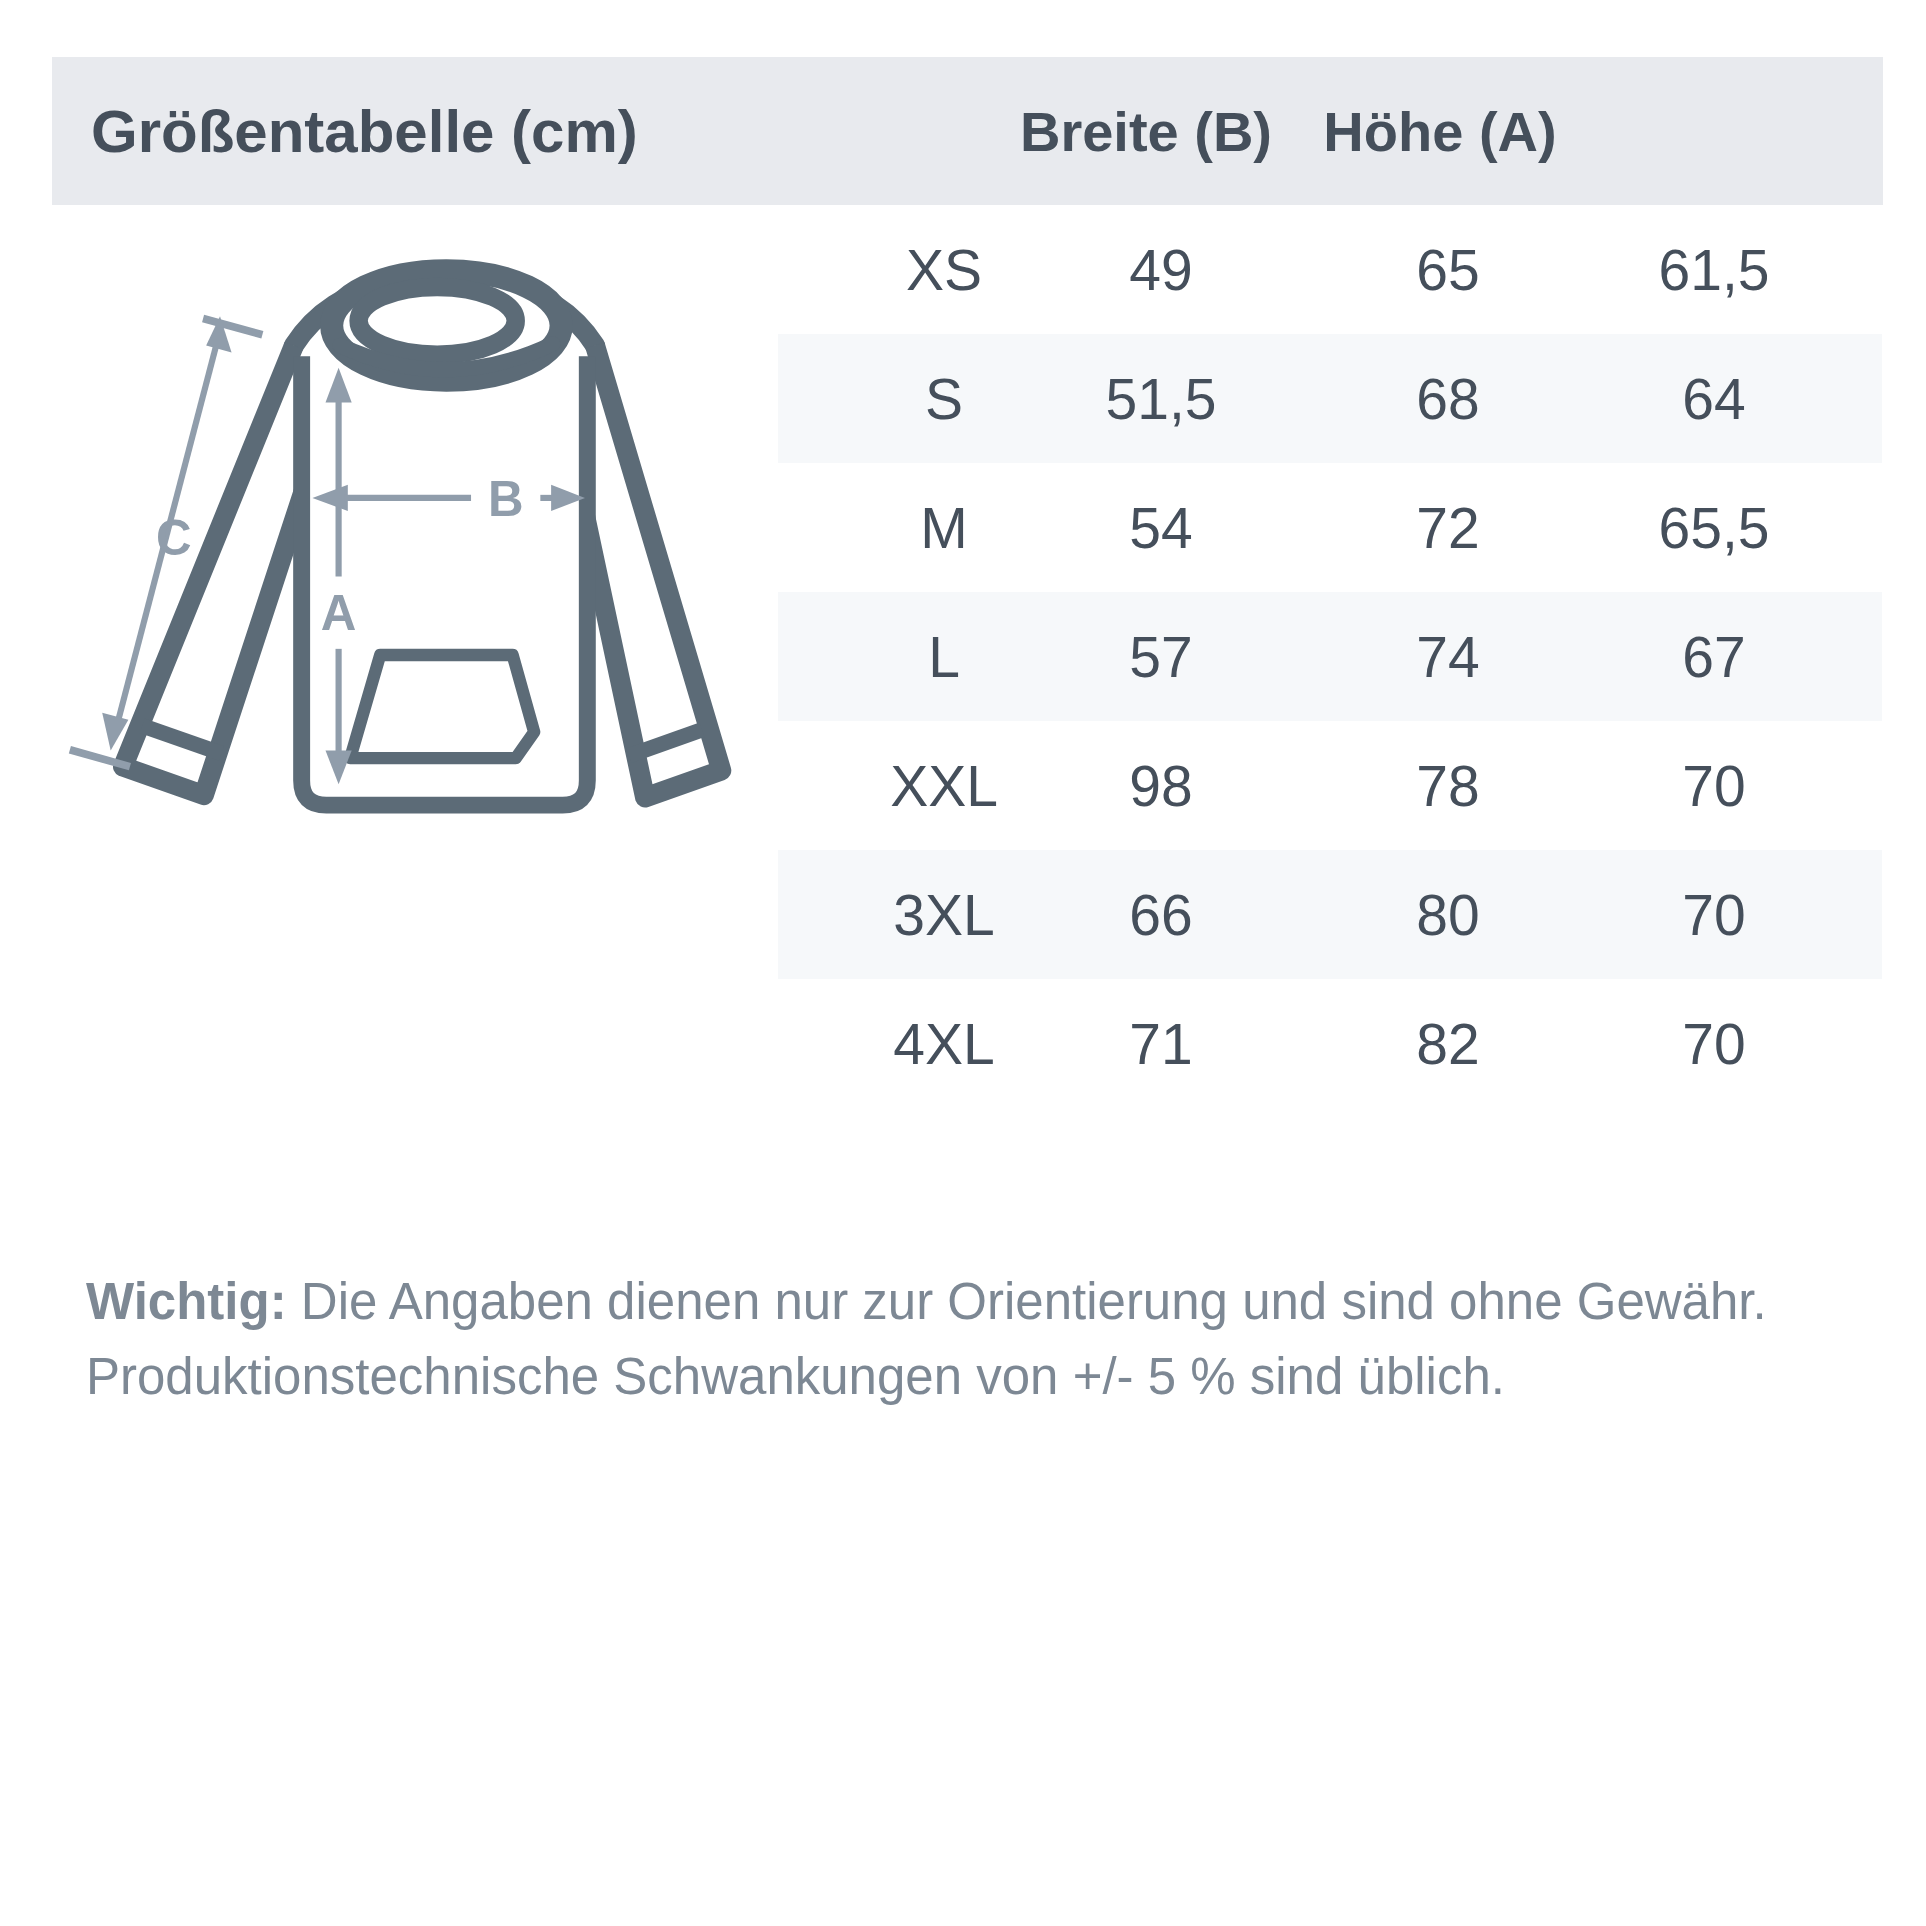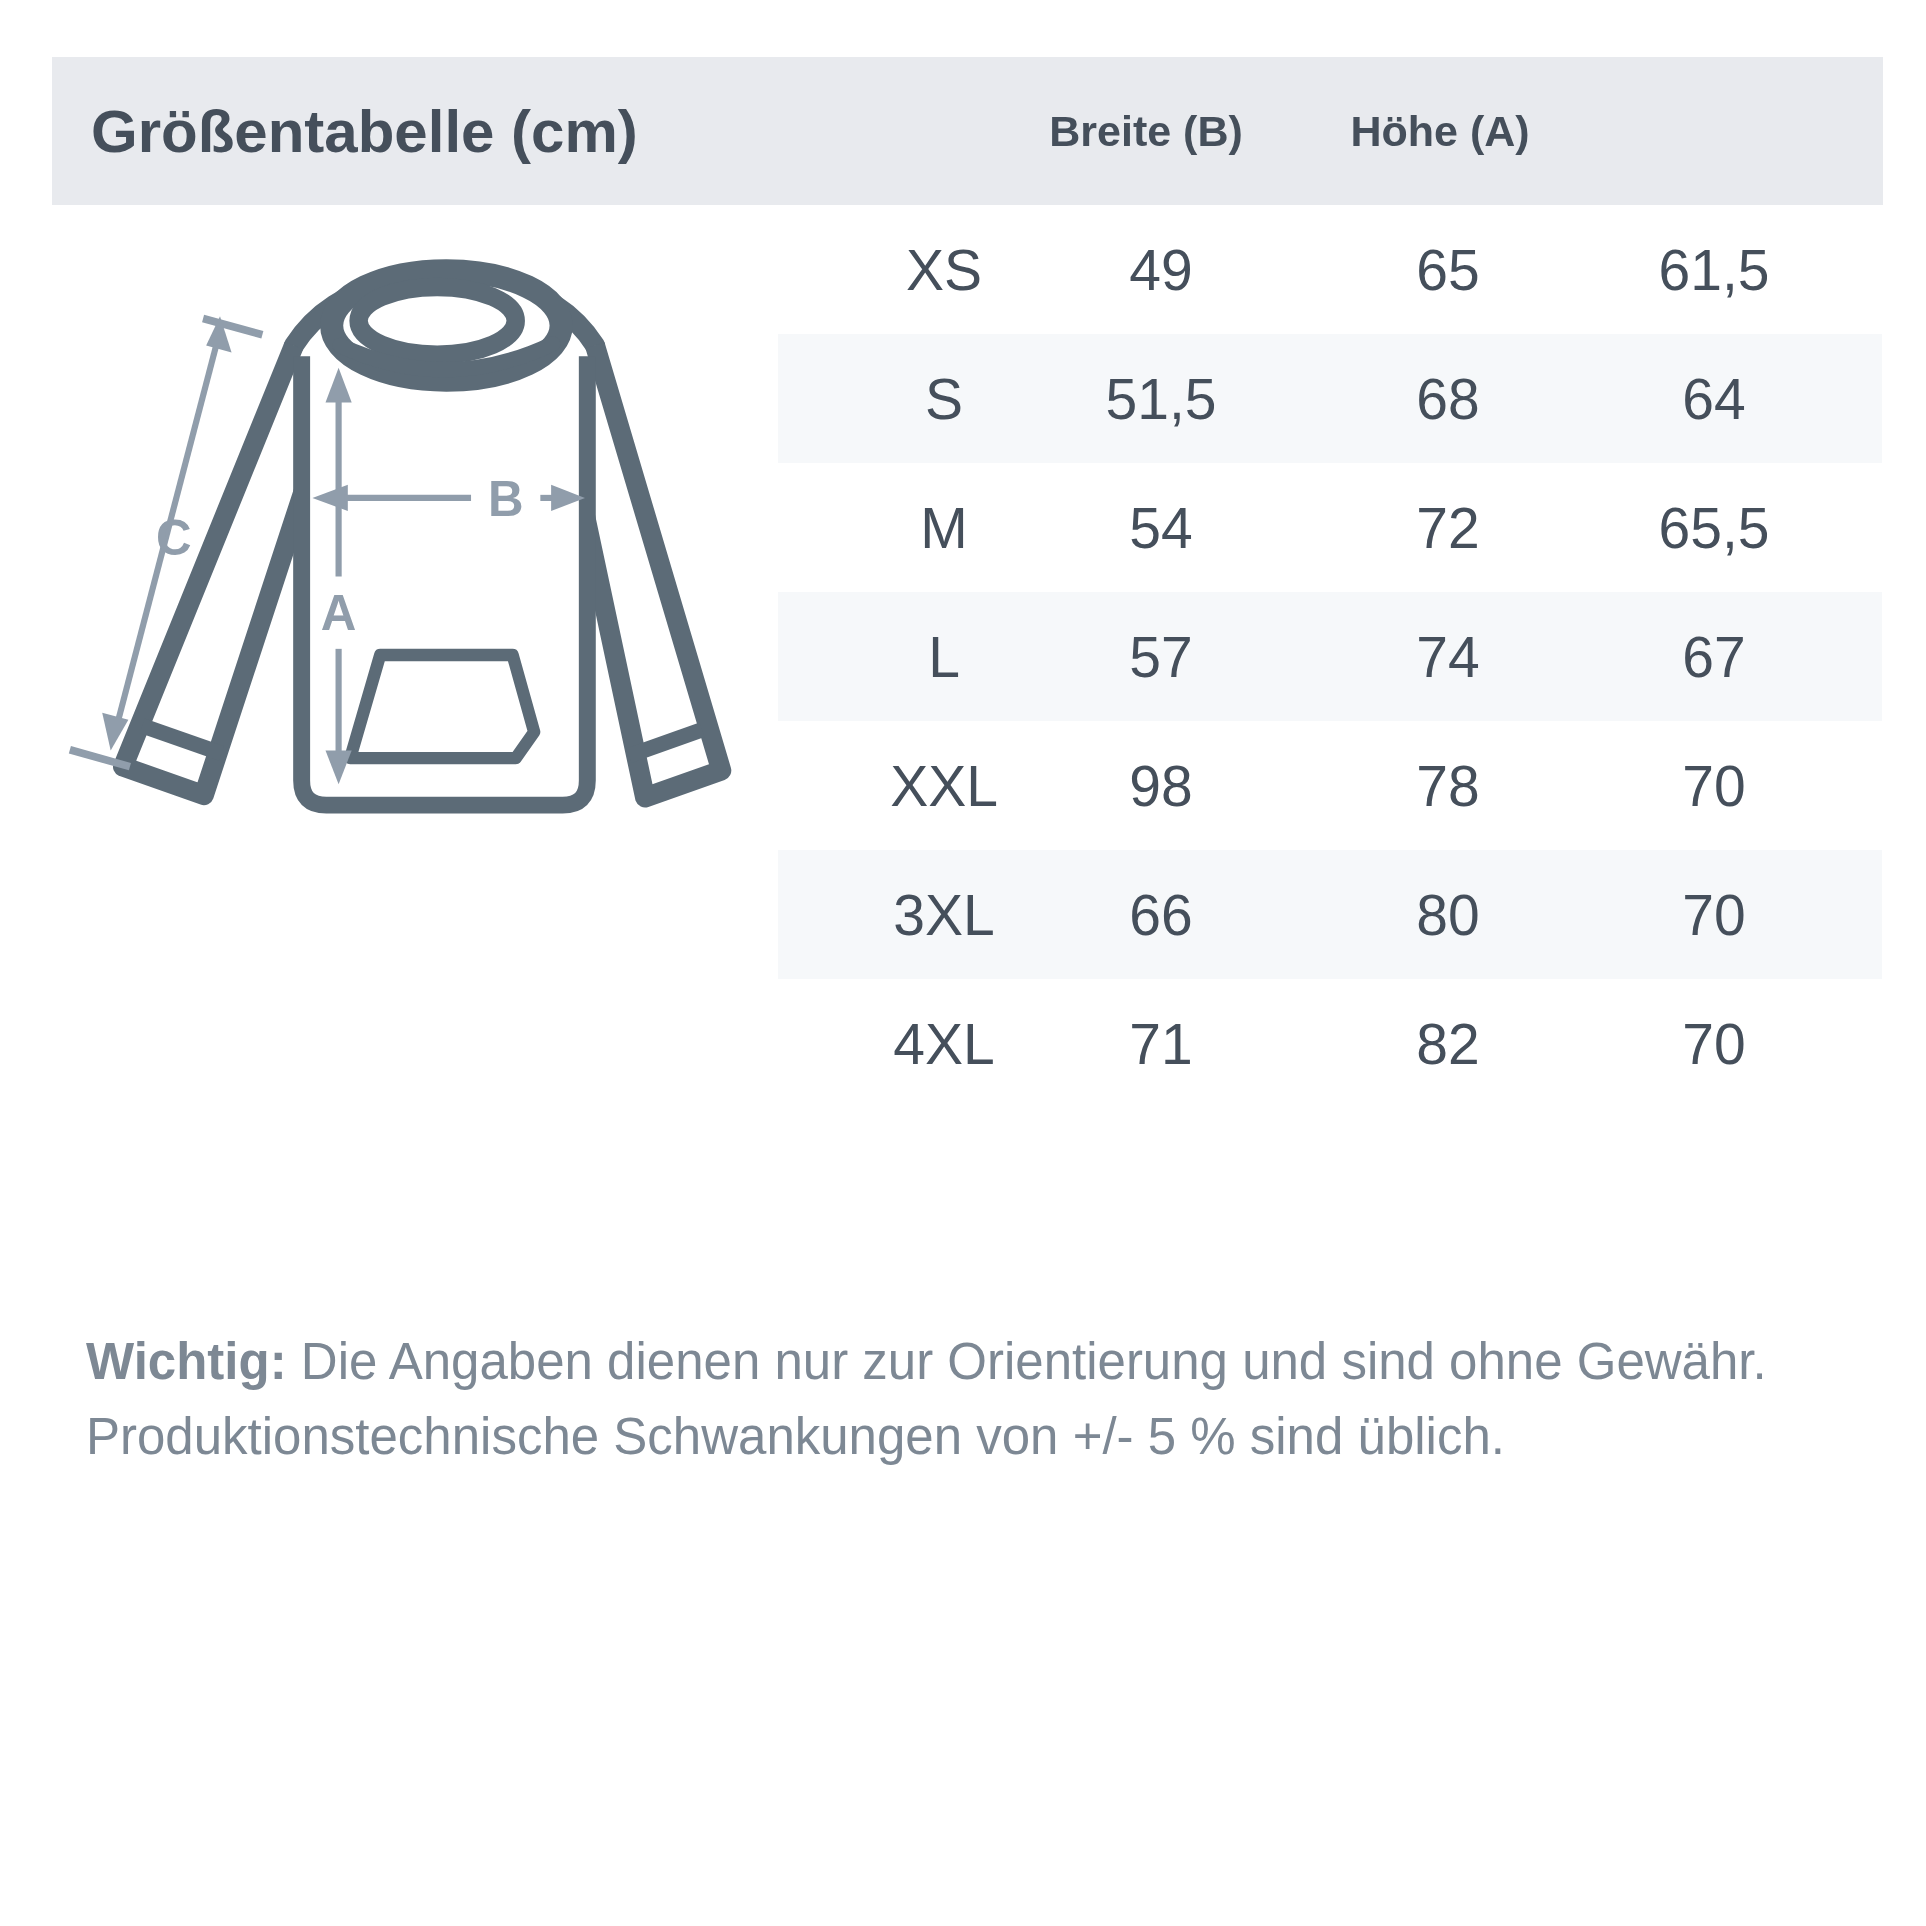--- a/index.html
+++ b/index.html
@@ -27,21 +27,21 @@
   }
   .header-title{
     position:absolute;left:39px;top:50%;
     transform:translateY(-50%);
     font-size:60px;font-weight:bold;
     color:var(--c-text);white-space:nowrap;
   }
   .col-head{
     position:absolute;top:50%;
     transform:translate(-50%,-50%);
-    font-size:43px;font-weight:bold;
+    font-size:56px;font-weight:bold;
     color:var(--c-text);white-space:nowrap;
   }
   .col-head.breite{left:1094px;}
   .col-head.hoehe{left:1388px;}
   .col-head.aermel{left:1663px;}
   
   .size-table{
     position:absolute;left:778px;top:205px;width:1104px;
   }
   .size-row{
@@ -75,21 +75,21 @@
   .dim{stroke:var(--c-arrow);fill:none;}
   .dim-head{fill:var(--c-arrow);stroke:none;}
   .dim-label{
     fill:var(--c-arrow);
     font-family:"Liberation Sans","DejaVu Sans",sans-serif;
     font-size:64px;font-weight:bold;
     text-anchor:middle;
   }
   
   .note{
-    position:absolute;left:86px;top:1324px;width:1795px;
+    position:absolute;left:86px;top:1264px;width:1795px;
     font-size:51px;line-height:75px;
     color:var(--c-note);
   }
   .note b{font-weight:bold;color:var(--c-note);}
 </style>
 </head>
 <body>
 
 <div class="canvas">
 

